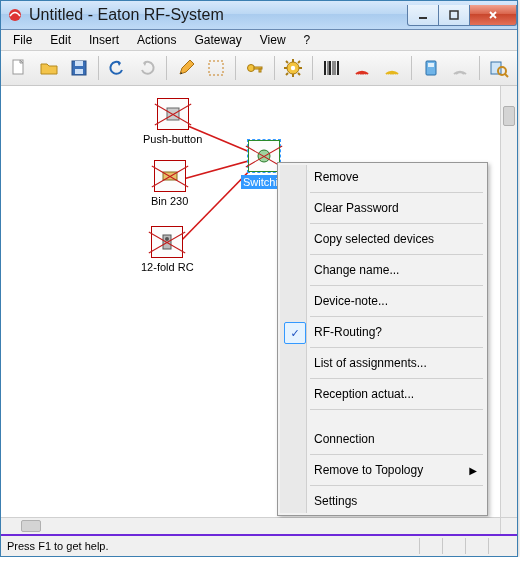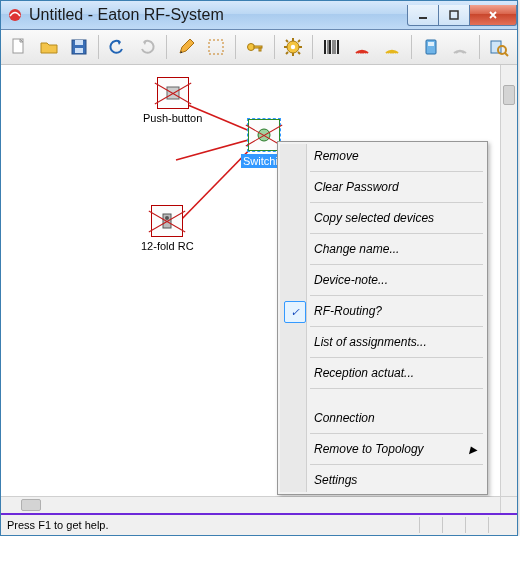--- a/index.html
+++ b/index.html
@@ -32,21 +32,21 @@
   .node{position:absolute;text-align:center;}
   .node .dev-icon{width:30px;height:30px;border:1px solid #b40000;background:#fcfcfc;display:flex;align-items:center;justify-content:center;margin:0 auto;position:relative;}
   .node .dev-icon::before,.node .dev-icon::after{content:"";position:absolute;width:140%;height:1px;background:#c21a1a;top:50%;left:-20%;}
   .node .dev-icon::before{transform:rotate(30deg);}
   .node .dev-icon::after{transform:rotate(-30deg);}
   .node .dev-label{margin-top:3px;font-size:11px;white-space:nowrap;}
   .node.selected .dev-label{background:#3399ff;color:#fff;padding:1px 2px;}
   .node.selected .dev-icon{border:1px solid #3399ff;outline:1px dashed #3399ff;}
   svg.links{position:absolute;left:0;top:0;pointer-events:none;}
   
-  .context-menu{position:absolute;background:#f2f2f2;border:1px solid #979797;box-shadow:2px 2px 4px rgba(0,0,0,.25);padding:2px;font-size:12px;min-width:205px;z-index:10;font-style:italic;}
+  .context-menu{position:absolute;background:#f2f2f2;border:1px solid #979797;box-shadow:2px 2px 4px rgba(0,0,0,.25);padding:2px;font-size:12px;min-width:205px;z-index:10;}
   .context-menu .gutter{position:absolute;left:2px;top:2px;bottom:2px;width:26px;background:#e9e9e9;border-right:1px solid #d0d0d0;}
   .cm-item{position:relative;padding:5px 20px 5px 34px;white-space:nowrap;}
   .cm-sep{height:1px;background:#d0d0d0;margin:3px 2px 3px 30px;}
   .cm-check{position:absolute;left:4px;top:2px;width:20px;height:20px;border:1px solid #3399ff;background:#e5f3ff;color:#1a4fbf;display:flex;align-items:center;justify-content:center;border-radius:2px;font-size:11px;}
   .cm-arrow{position:absolute;right:8px;top:50%;transform:translateY(-50%);font-size:10px;}
   
   .statusbar{height:20px;border-top:2px solid #6d28d9;background:#f0f0f0;display:flex;align-items:center;padding:0 6px;font-size:11px;}
   .statusbar .cells{margin-left:auto;display:flex;}
   .statusbar .cell{width:22px;height:16px;border-left:1px solid #c8c8c8;}
   
@@ -78,20 +78,29 @@
           </svg>
         </div>
       <div class="win-btn close">
           <svg width="10" height="10">
             <path d="M2 2 L8 8 M8 2 L2 8" stroke="#fff" stroke-width="1.8"></path>
           </svg>
         </div>
     </div>
   </div>
 
+  <div class="menubar">
+    <span class="menuitem">File</span>
+    <span class="menuitem">Edit</span>
+    <span class="menuitem">Insert</span>
+    <span class="menuitem">Actions</span>
+    <span class="menuitem">Gateway</span>
+    <span class="menuitem">View</span>
+    <span class="menuitem">?</span>
+  </div>
 
   <div class="toolbar">
     <div class="tool-btn">
         <svg class="svg20" viewBox="0 0 20 20">
           <rect x="4" y="2" width="10" height="14" fill="#fff" stroke="#999"></rect>
           <path d="M11 2 L14 5 L11 5 Z" fill="#ddd" stroke="#999"></path>
         </svg>
       </div>
     <div class="tool-btn">
         <svg class="svg20" viewBox="0 0 20 20">
@@ -221,20 +230,28 @@
 
       <div class="node" style="left:142px;top:12px;">
         <div class="dev-icon">
             <svg width="18" height="18">
               <rect x="3" y="3" width="12" height="12" fill="#ccc" stroke="#666"></rect>
             </svg>
           </div>
         <div class="dev-label">Push-button</div>
       </div>
 
+      <div class="node" style="left:150px;top:74px;">
+        <div class="dev-icon">
+            <svg width="18" height="18">
+              <rect x="2" y="5" width="14" height="8" fill="#e7c06a" stroke="#8a6a20"></rect>
+            </svg>
+          </div>
+        <div class="dev-label">Bin 230</div>
+      </div>
 
       <div class="node" style="left:140px;top:140px;">
         <div class="dev-icon">
             <svg width="18" height="18">
               <rect x="5" y="2" width="8" height="14" fill="#bbb" stroke="#555"></rect>
               <circle cx="9" cy="6" r="2" fill="#555"></circle>
             </svg>
           </div>
         <div class="dev-label">12-fold RC</div>
       </div>

